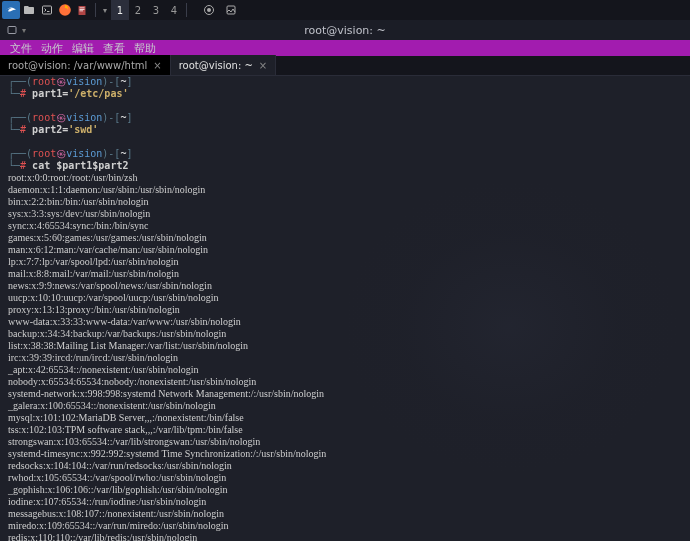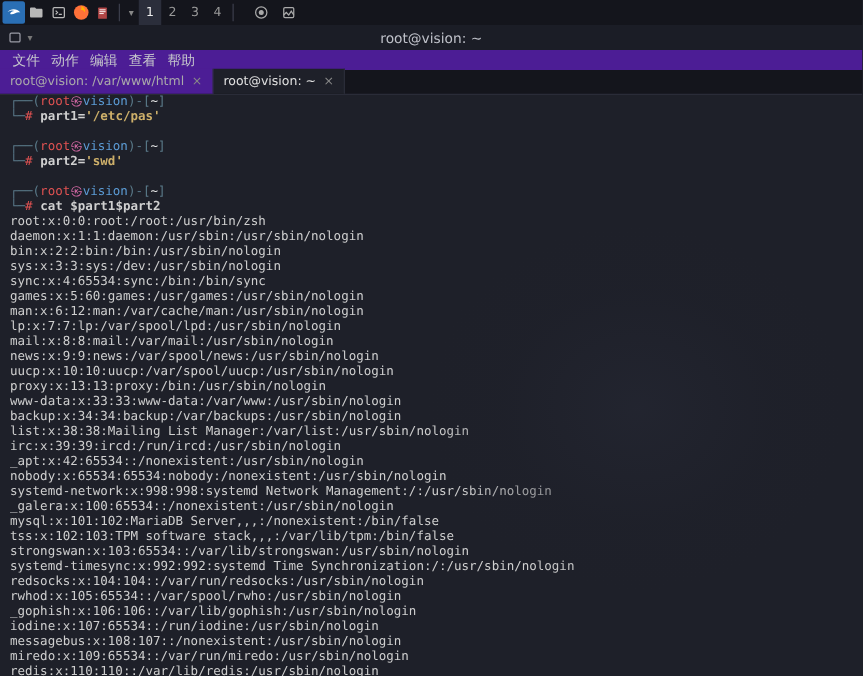--- a/index.html
+++ b/index.html
@@ -63,21 +63,21 @@
   .win-title-center {
     position: absolute; left: 0; right: 0;
     text-align: center; pointer-events: none;
     color: #bfc1c9;
   }
   .drop { font-size: 8px; padding-left: 2px; color: #777; }
 
   
   .menubar {
     height: 16px;
-    background: #4c1d95;
+    background: #a21caf;
     display: flex; align-items: center;
     gap: 9px;
     padding-left: 10px;
     font-family: Liberation Serif, serif;
     font-size: 11px;
     color: #c6c7cc;
   }
 
   
   .tabstrip {
@@ -88,21 +88,21 @@
   }
   .tab {
     height: 20px;
     padding: 0 8px;
     display: flex; align-items: center;
     gap: 6px;
     font-family: "DejaVu Sans", sans-serif;
     font-size: 10px;
     color: #aaa;
     border-right: 1px solid #2a2c38;
-    background: #4c1d95;
+    background: #000000;
   }
   .tab.active {
     background: #1e2029;
     color: #e0e0e0;
   }
   .tab-close { font-size: 10px; color: #888; }
 
   
   .term {
     position: absolute;
@@ -116,21 +116,21 @@
     overflow: hidden;
   }
   .prompt-line { white-space: pre; }
   .p-gray   { color: #5a7a8a; }
   .p-red    { color: #e05252; }
   .p-pink   { color: #d86aa8; }
   .p-blue   { color: #5c9cd6; }
   .p-white  { color: #e8e8e8; }
   .p-amber  { color: #ceb06a; }
   .p-cmd    { color: #d0d0d0; font-weight: bold; }
-  .out      { color: #cfcfcf; }
+  .out      { color: #cfcfcf; font-family: Liberation Serif, serif; }
   .blank    { height: 12px; }
 
   
   .term::before {
     content:"";
     position:absolute;
     right:-60px; top:40px;
     width:480px; height:420px;
     background: radial-gradient(closest-side, #2a2d3b 0%, #1f212b 45%, transparent 70%);
     opacity:.35;

